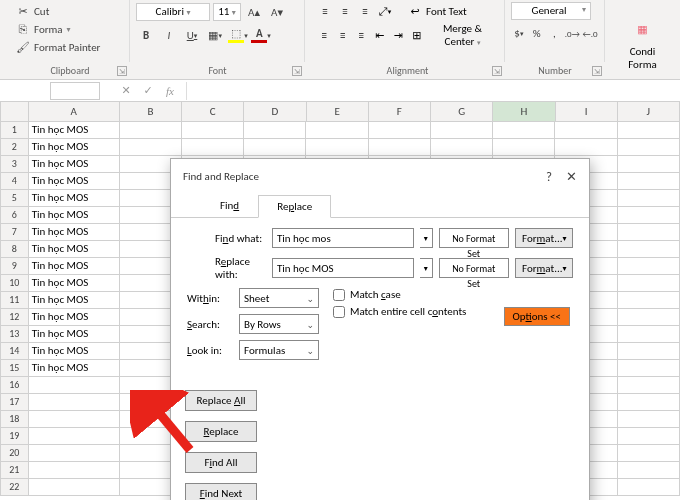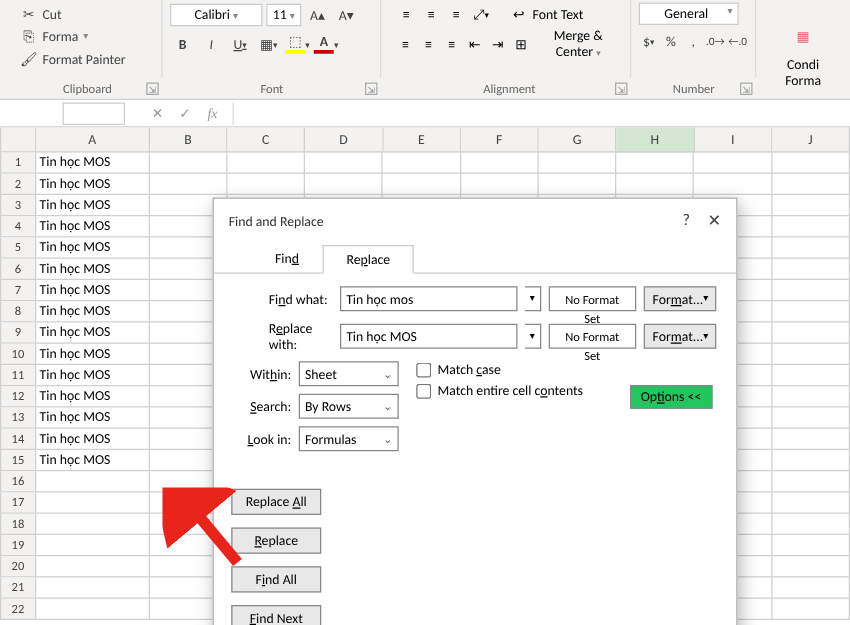--- a/index.html
+++ b/index.html
@@ -53,30 +53,30 @@
 .tab{padding:4px 18px;font-size:11px;cursor:pointer;}
 .tab.act{border:1px solid #ccc;border-bottom:1px solid #fff;background:#fff;position:relative;top:1px;}
 .tab.ina{border:1px solid transparent;text-align:right;}
 .dlg-body{border-top:1px solid #ccc;padding:10px 16px 14px;}
 .frow{display:flex;align-items:center;gap:6px;margin-bottom:7px;margin-left:28px;}
 .flab{width:66px;font-size:11px;}
 .finp{flex:1;border:1px solid #888;height:20px;padding:0 4px;font-size:11px;}
 .fdrop{width:16px;height:20px;border:1px solid #888;border-left:none;display:flex;align-items:center;justify-content:center;cursor:pointer;}
 .fmt-set{border:1px solid #888;padding:2px 8px;height:20px;width:86px;text-align:center;font-size:10px;line-height:15px;}
 .fmt-btn{border:1px solid #888;background:#e8e8e8;padding:0 6px;height:20px;width:58px;font-size:10px;cursor:pointer;display:flex;align-items:center;justify-content:space-between;}
-.orow{display:flex;align-items:center;gap:6px;margin-bottom:6px;text-align:right;}
+.orow{display:flex;align-items:center;gap:6px;margin-bottom:6px;}
 .olab{width:46px;font-size:11px;}
 .osel{border:1px solid #888;height:20px;width:80px;padding:0 4px;font-size:11px;display:flex;align-items:center;justify-content:space-between;}
 .osel-ar{color:#555;font-size:9px;}
 .ochk{display:flex;align-items:center;gap:5px;font-size:11px;}
 .ochk input{width:12px;height:12px;}
 .opt-wrap{display:flex;gap:14px;align-items:flex-start;margin-top:4px;}
 .opt-left{flex:0 0 auto;}
 .opt-right{flex:1;display:flex;flex-direction:column;gap:4px;position:relative;}
-.opt-btn{position:absolute;right:3px;bottom:-8px;border:1px solid #888;background:#22c55e;padding:2px 8px;font-size:11px;cursor:pointer;}
+.opt-btn{position:absolute;right:3px;bottom:-8px;border:1px solid #888;background:#f97316;padding:2px 8px;font-size:11px;cursor:pointer;}
 .dlg-btns{display:flex;gap:10px;padding:10px 14px;flex-direction:column;}
 .dbtn{border:1px solid #888;background:#e8e8e8;padding:3px 0;width:72px;font-size:11px;text-align:center;cursor:pointer;}
 .arrow{position:absolute;left:130px;top:390px;z-index:20;pointer-events:none;}
 .ulab{font-size:11px;}
 .uacc{text-decoration:underline;}
 </style>
 </head>
 <body>
 
 <div class="ribbon">

